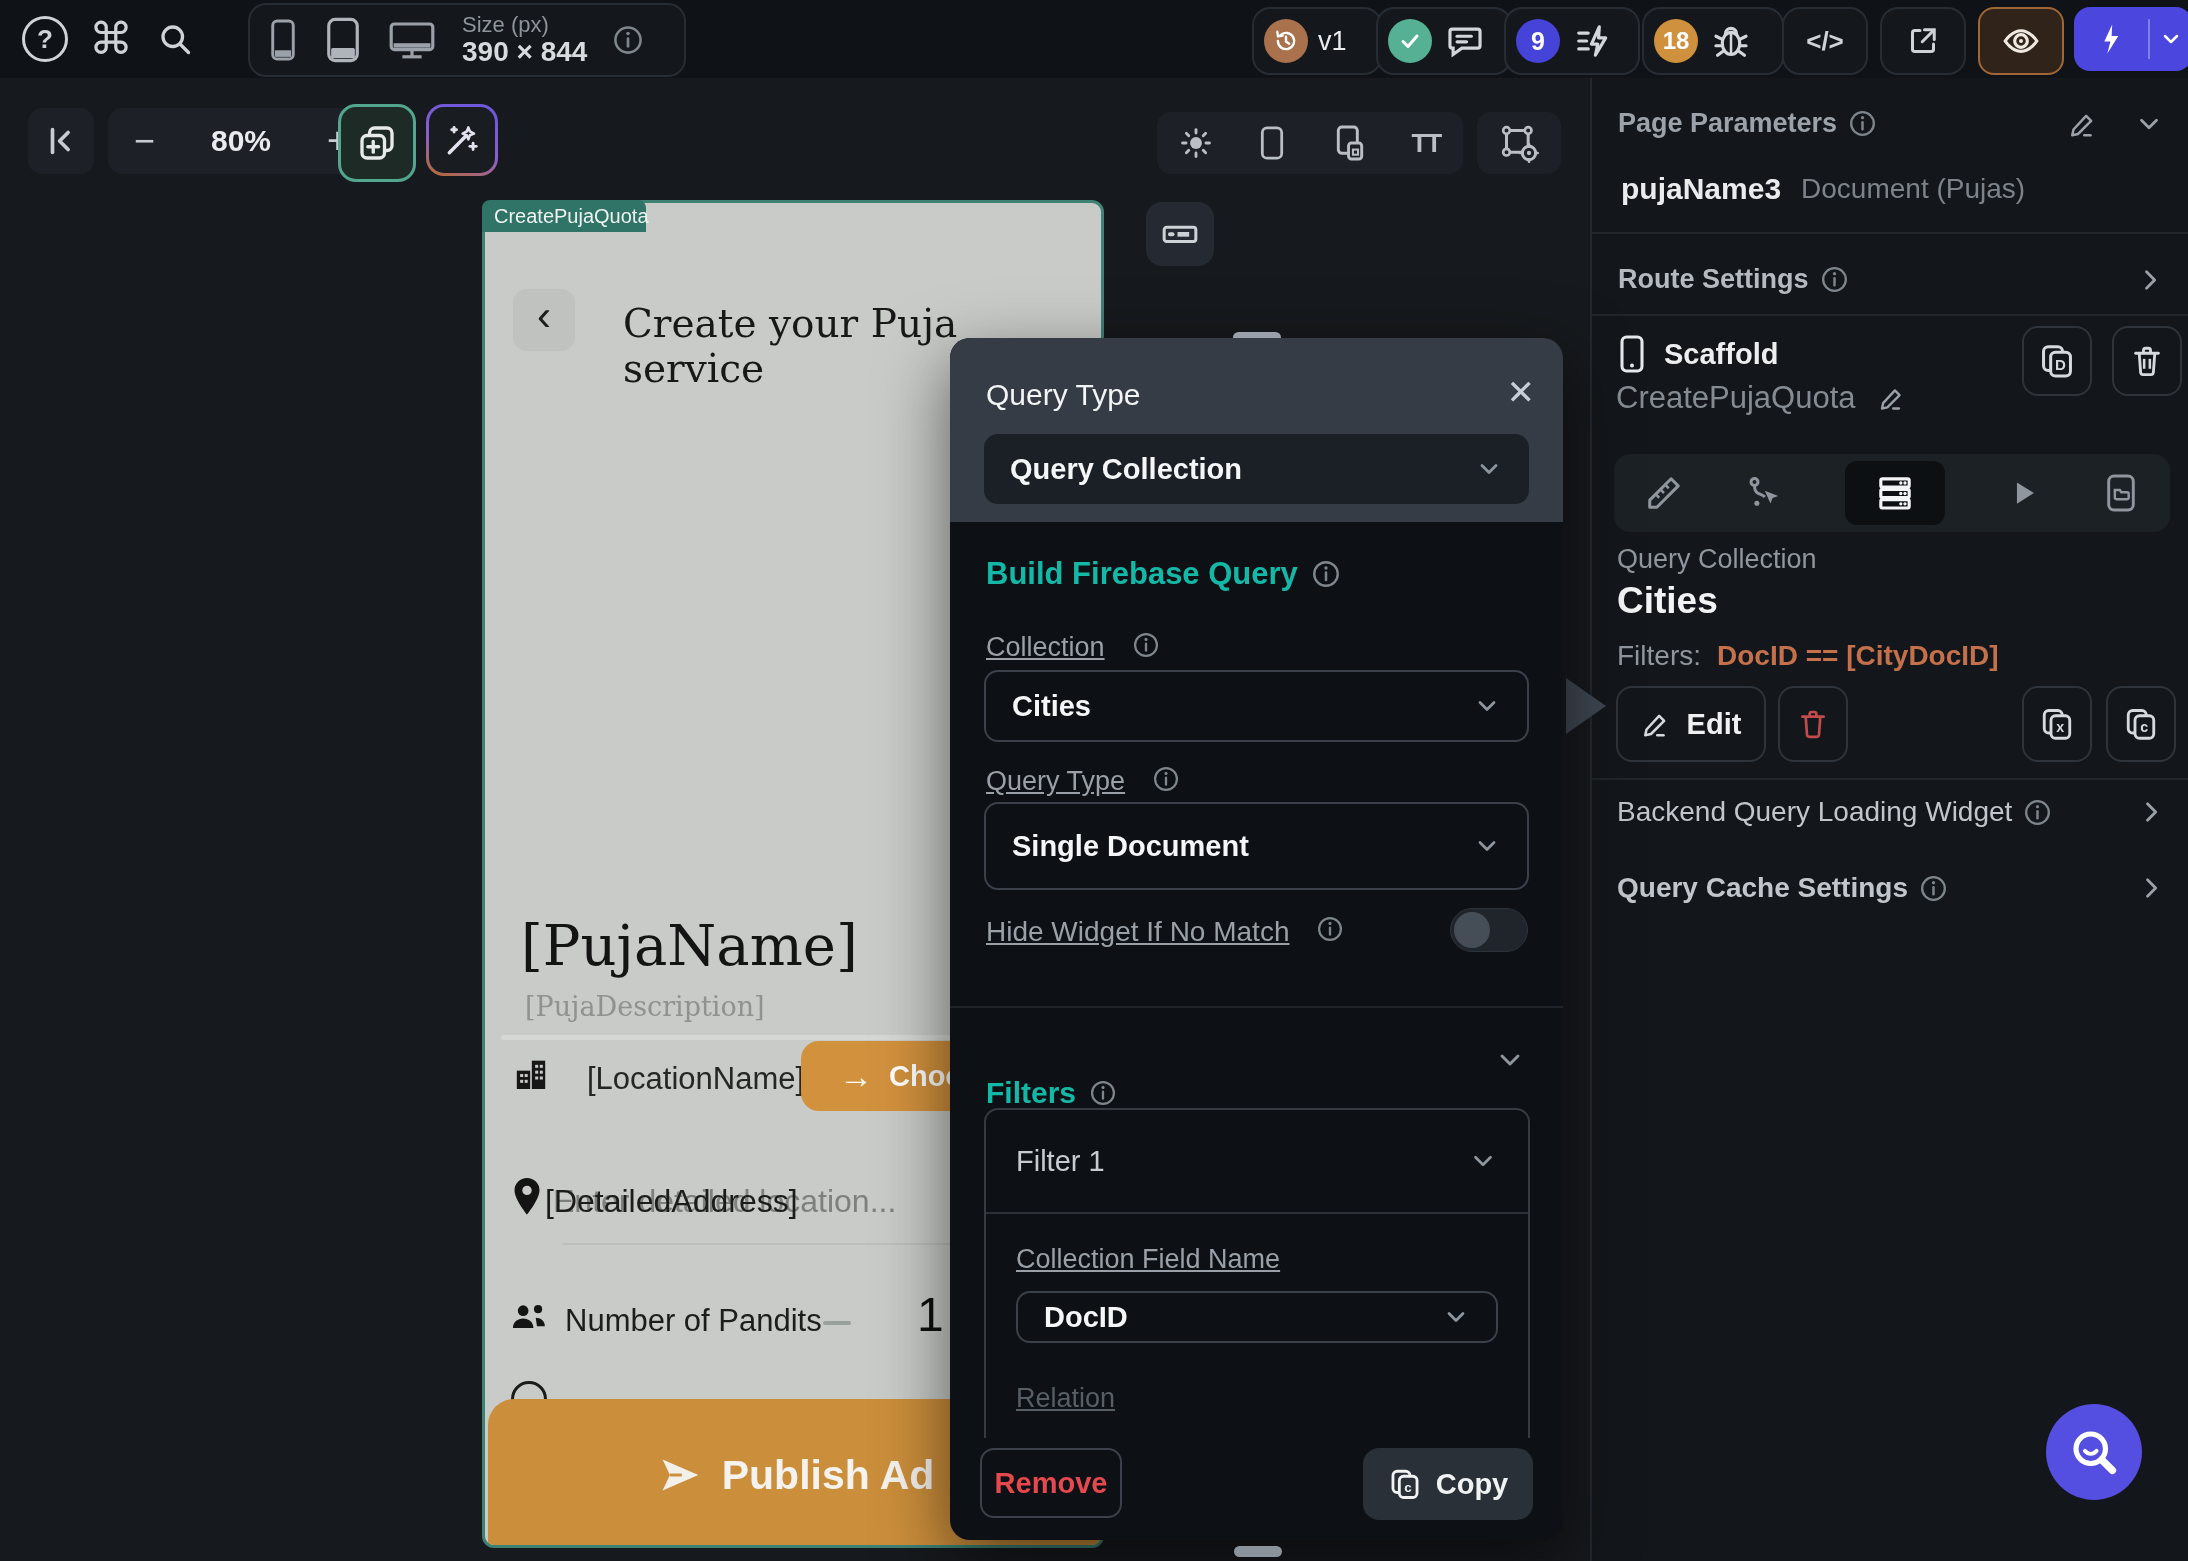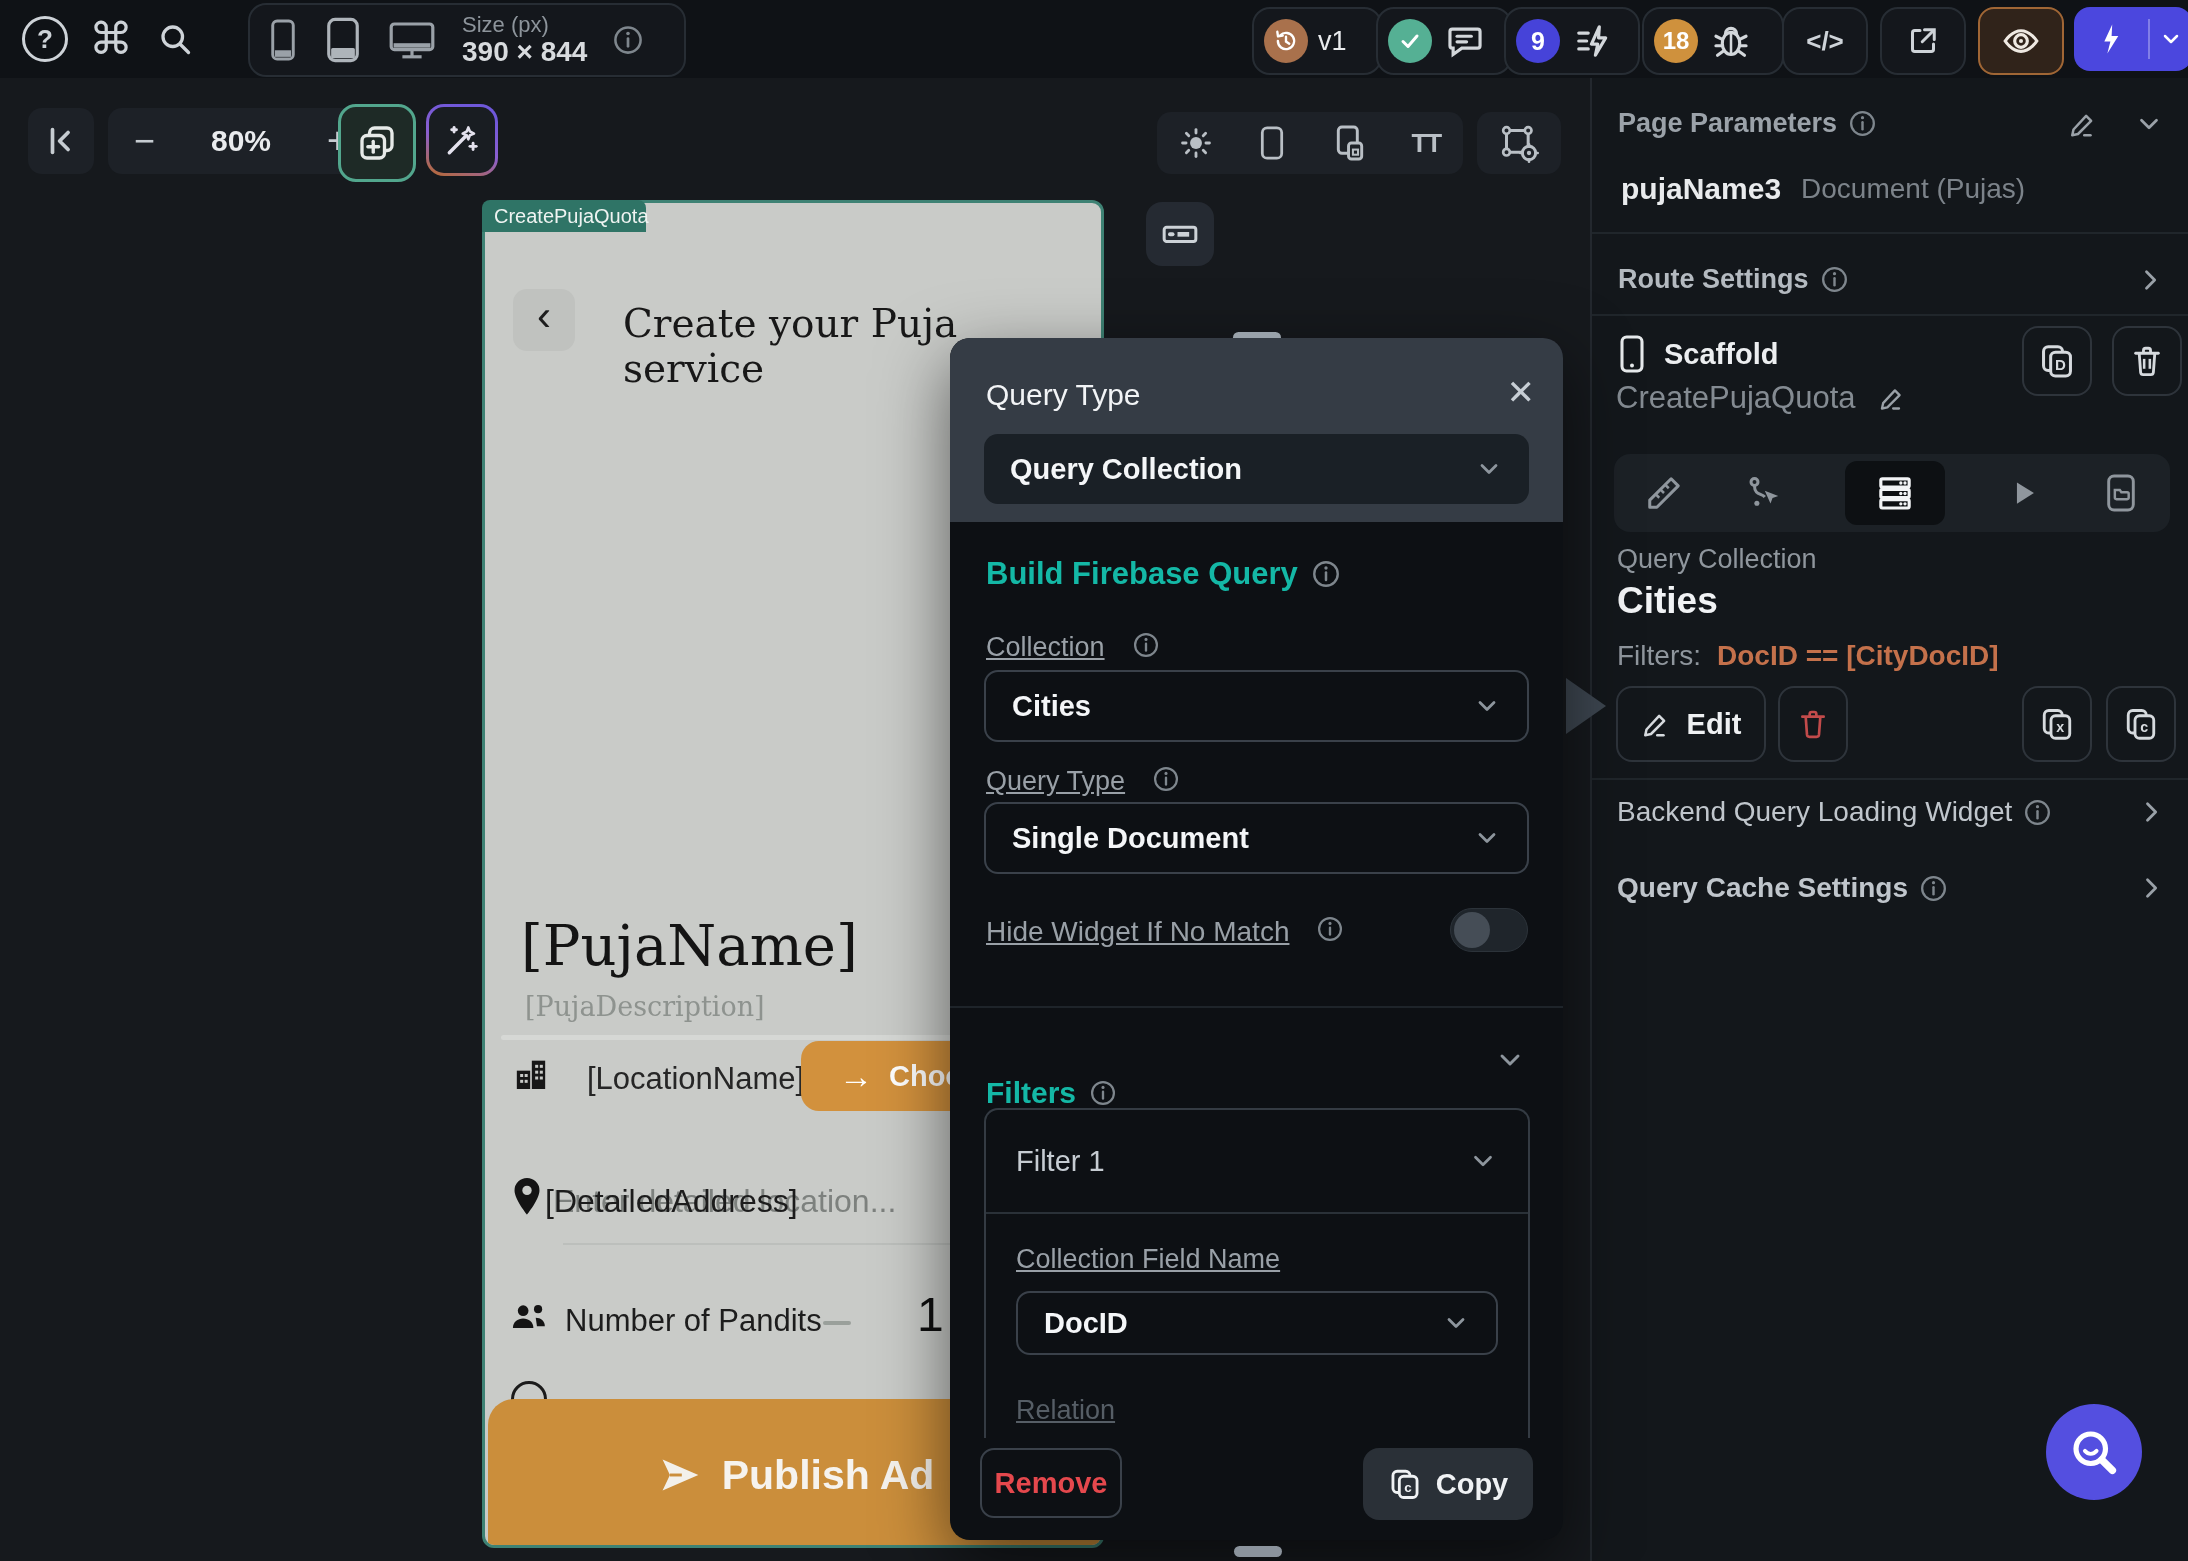--- a/index.html
+++ b/index.html
@@ -349,21 +349,21 @@
     </div>
 
     <div class="abs mlabel" style="left:36px;top:428px;">
       <span>Query Type</span>
       <svg class="infoic" width="26" height="26" viewBox="0 0 20 20">
           <circle cx="10" cy="10" r="8.4" fill="none" stroke="currentColor" stroke-width="1.7"></circle>
           <line x1="10" y1="9" x2="10" y2="14.2" stroke="currentColor" stroke-width="1.8" stroke-linecap="round"></line>
           <circle cx="10" cy="5.7" r="1.2" fill="currentColor"></circle>
         </svg>
     </div>
-    <div class="abs sel line" style="left:34px;top:464px;width:545px;height:72px;box-sizing:border-box;gap:28px;">
+    <div class="abs sel line" style="left:34px;top:464px;width:545px;height:88px;box-sizing:border-box;gap:28px;">
       <span>Single Document</span>
       <svg class="chev" width="28" height="28" viewBox="0 0 24 24">
           <polyline points="6,9 12,15 18,9" fill="none" stroke="currentColor" stroke-width="2.4" stroke-linecap="round" stroke-linejoin="round"></polyline>
         </svg>
     </div>
 
     <div class="abs mlabel" style="left:36px;top:578px;font-size:28px;">
       <span>Hide Widget If No Match</span>
       <svg class="infoic" width="26" height="26" viewBox="0 0 20 20">
           <circle cx="10" cy="10" r="8.4" fill="none" stroke="currentColor" stroke-width="1.7"></circle>
@@ -393,21 +393,21 @@
 
     <div class="abs" style="left:34px;top:770px;width:546px;height:330px;border:2px solid #343b43;border-bottom:none;border-radius:14px 14px 0 0;box-sizing:border-box;overflow:hidden;">
       <div style="height:102px;display:flex;align-items:center;justify-content:space-between;padding:0 30px;border-bottom:2px solid #2a3138;">
         <span style="font-size:29px;color:#c6ccd2;">Filter 1</span>
         <svg class="chev" width="30" height="30" viewBox="0 0 24 24">
             <polyline points="6,9 12,15 18,9" fill="none" stroke="currentColor" stroke-width="2.2" stroke-linecap="round" stroke-linejoin="round"></polyline>
           </svg>
       </div>
       <div style="padding:30px;">
         <div class="mlabel">Collection Field Name</div>
-        <div class="sel line" style="width:100%;height:64px;margin-top:16px;box-sizing:border-box;">
+        <div class="sel line" style="width:100%;height:52px;margin-top:16px;box-sizing:border-box;">
           <span>DocID</span>
           <svg class="chev" width="28" height="28" viewBox="0 0 24 24">
               <polyline points="6,9 12,15 18,9" fill="none" stroke="currentColor" stroke-width="2.4" stroke-linecap="round" stroke-linejoin="round"></polyline>
             </svg>
         </div>
         <div class="mlabel" style="margin-top:40px;color:#565e66;">Relation</div>
       </div>
     </div>
 
     <div class="abs flex" style="left:30px;top:1110px;width:142px;height:70px;border:2px solid #3a414a;border-radius:14px;justify-content:center;box-sizing:border-box;">

